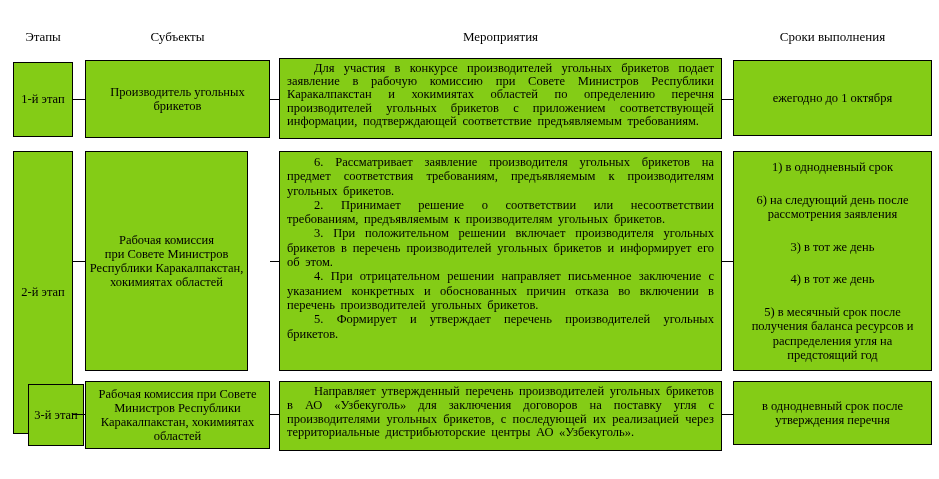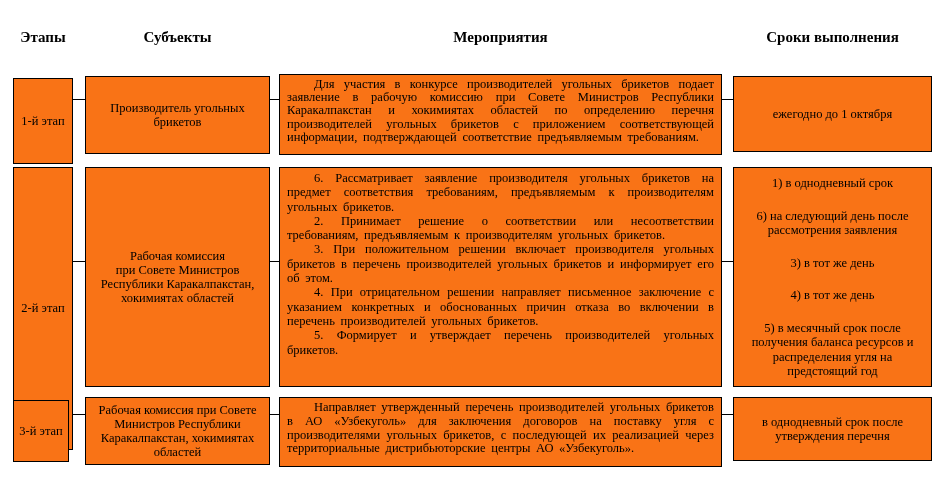--- a/index.html
+++ b/index.html
@@ -9,33 +9,32 @@
     height: 479px;
     background: #ffffff;
     font-family: "Liberation Serif", "DejaVu Serif", serif;
     color: #000;
     overflow: hidden;
   }
   .col-header {
     position: absolute;
     top: 28px;
     height: 18px;
-    font-weight: bold;
-    font-size: 15px;
+    font-weight: normal;
+    font-size: 13px;
     text-align: center;
     line-height: 18px;
     white-space: nowrap;
   }
   .box {
     position: absolute;
     border: 1px solid #000;
-    background: #f97316;
+    background: #84cc16;
     box-sizing: border-box;
     font-size: 12.5px;
-    margin-top: 16px;
   }
   .center-box {
     display: flex;
     align-items: center;
     justify-content: center;
     text-align: center;
     line-height: 14.2px;
     padding: 2px;
   }
   .act-box { padding: 3px 7px; }
@@ -68,42 +67,42 @@
 </head>
 <body>
 
 <div id="canvas">
 
   <div class="col-header" style="left:0px; width:86px;">Этапы</div>
   <div class="col-header" style="left:85px; width:185px;">Субъекты</div>
   <div class="col-header" style="left:279px; width:443px;">Мероприятия</div>
   <div class="col-header" style="left:733px; width:199px;">Сроки выполнения</div>
 
-  <div class="box center-box" style="left:13px; top:62px; width:60px; height:86px;">1-й этап</div>
+  <div class="box center-box" style="left:13px; top:62px; width:60px; height:75px;">1-й этап</div>
 
   <div class="box center-box" style="left:85px; top:60px; width:185px; height:78px;">
     <div>
       <span class="subject-line">Производитель угольных</span>
       <span class="subject-line">брикетов</span>
     </div>
   </div>
 
   <div class="box act-box lh-tight" style="left:279px; top:58px; width:443px; height:81px;">
     <p>Для участия в конкурсе производителей угольных брикетов подает заявление в рабочую комиссию при Совете Министров Республики Каракалпакстан и хокимиятах областей по определению перечня производителей угольных брикетов с приложением соответствующей информации, подтверждающей соответствие предъявляемым требованиям.</p>
   </div>
 
   <div class="box center-box" style="left:733px; top:60px; width:199px; height:76px;">ежегодно до 1 октября</div>
 
   <div class="connector" style="left:73px; top:99px; width:12px;"></div>
   <div class="connector" style="left:270px; top:99px; width:9px;"></div>
   <div class="connector" style="left:722px; top:99px; width:11px;"></div>
 
   <div class="box center-box" style="left:13px; top:151px; width:60px; height:283px;">2-й этап</div>
 
-  <div class="box center-box" style="left:85px; top:151px; width:185px; height:220px;">
+  <div class="box center-box" style="left:85px; top:151px; width:163px; height:220px;">
     <div>
       <span class="subject-line">Рабочая комиссия</span>
       <span class="subject-line">при Совете Министров</span>
       <span class="subject-line">Республики Каракалпакстан,</span>
       <span class="subject-line">хокимиятах областей</span>
     </div>
   </div>
 
   <div class="box act-box lh-norm" style="left:279px; top:151px; width:443px; height:220px;">
     <p>6. Рассматривает заявление производителя угольных брикетов на предмет соответствия требованиям, предъявляемым к производителям угольных брикетов.</p>
@@ -118,21 +117,21 @@
     <div>6) на следующий день после рассмотрения заявления</div>
     <div>3) в тот же день</div>
     <div>4) в тот же день</div>
     <div>5) в месячный срок после получения баланса ресурсов и распределения угля на предстоящий год</div>
   </div>
 
   <div class="connector" style="left:73px; top:261px; width:12px;"></div>
   <div class="connector" style="left:270px; top:261px; width:9px;"></div>
   <div class="connector" style="left:722px; top:261px; width:11px;"></div>
 
-  <div class="box center-box" style="left:13px; top:384px; width:56px; height:62px;">3-й этап</div>
+  <div class="box center-box" style="left:28px; top:384px; width:56px; height:62px;">3-й этап</div>
 
   <div class="box center-box" style="left:85px; top:381px; width:185px; height:68px;">
     <div>
       <span class="subject-line">Рабочая комиссия при Совете</span>
       <span class="subject-line">Министров Республики</span>
       <span class="subject-line">Каракалпакстан, хокимиятах</span>
       <span class="subject-line">областей</span>
     </div>
   </div>
 

